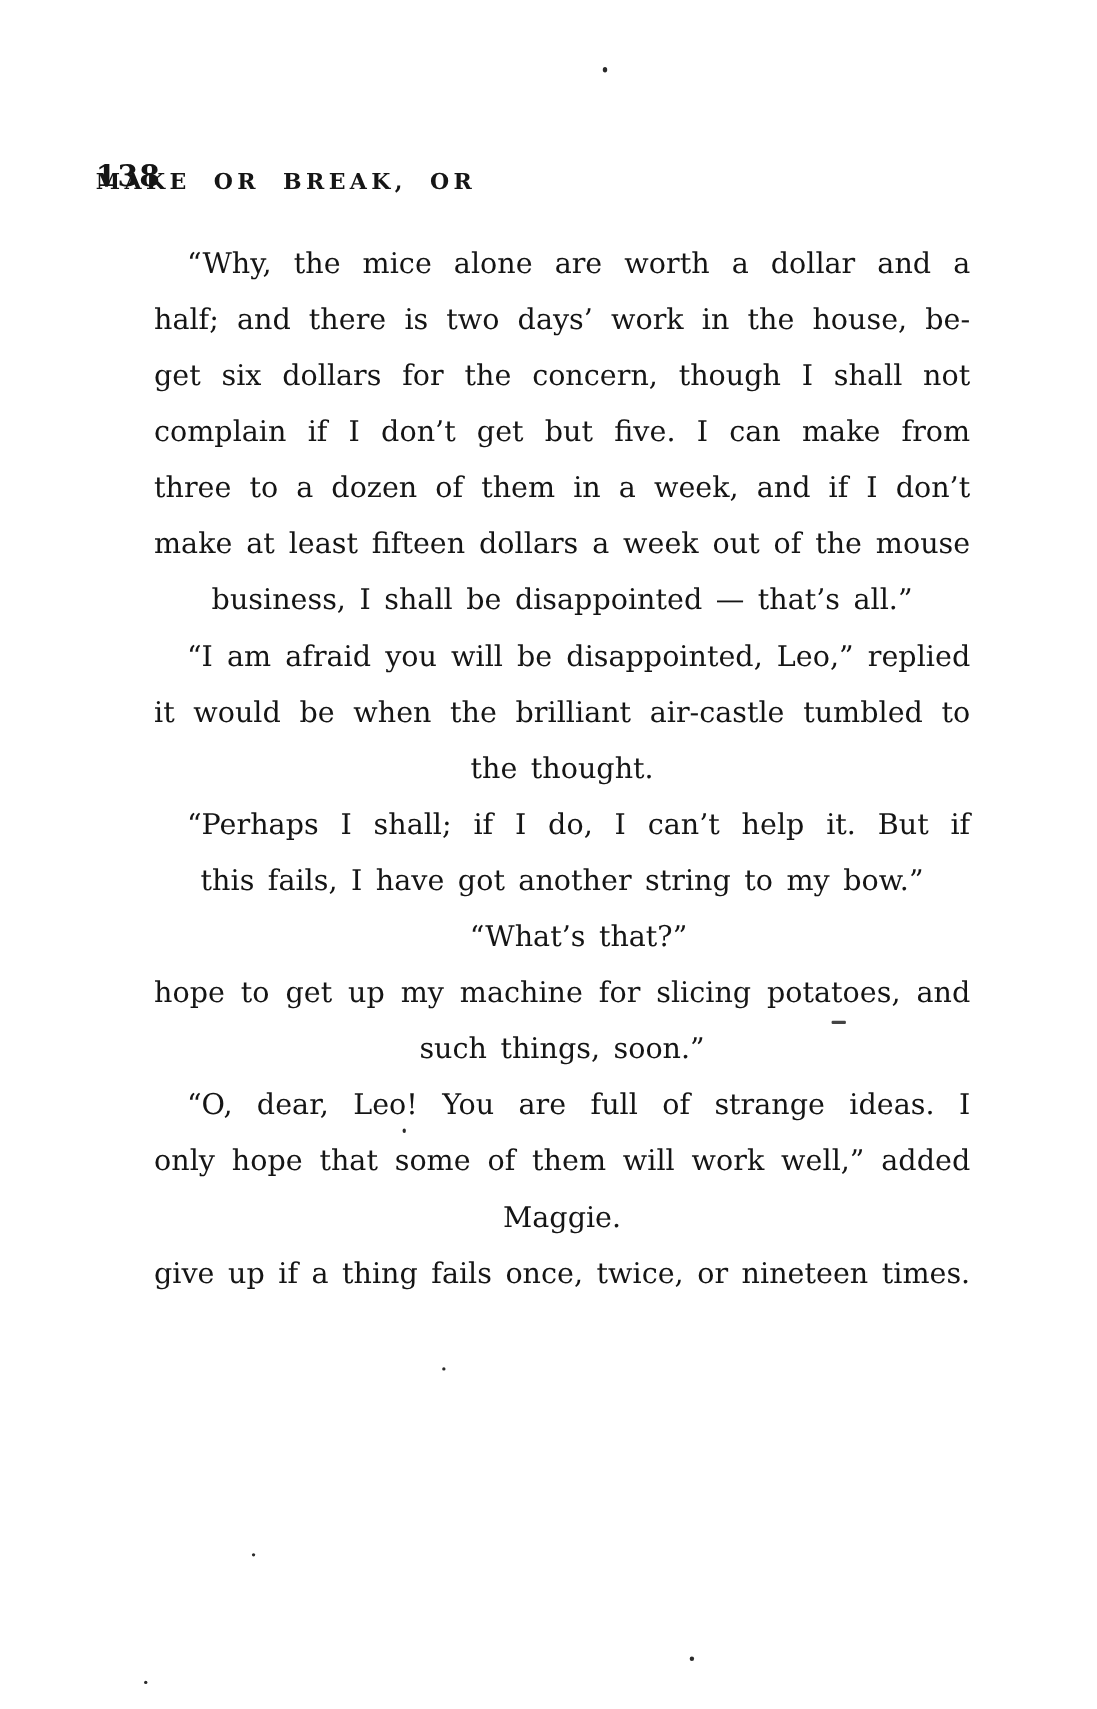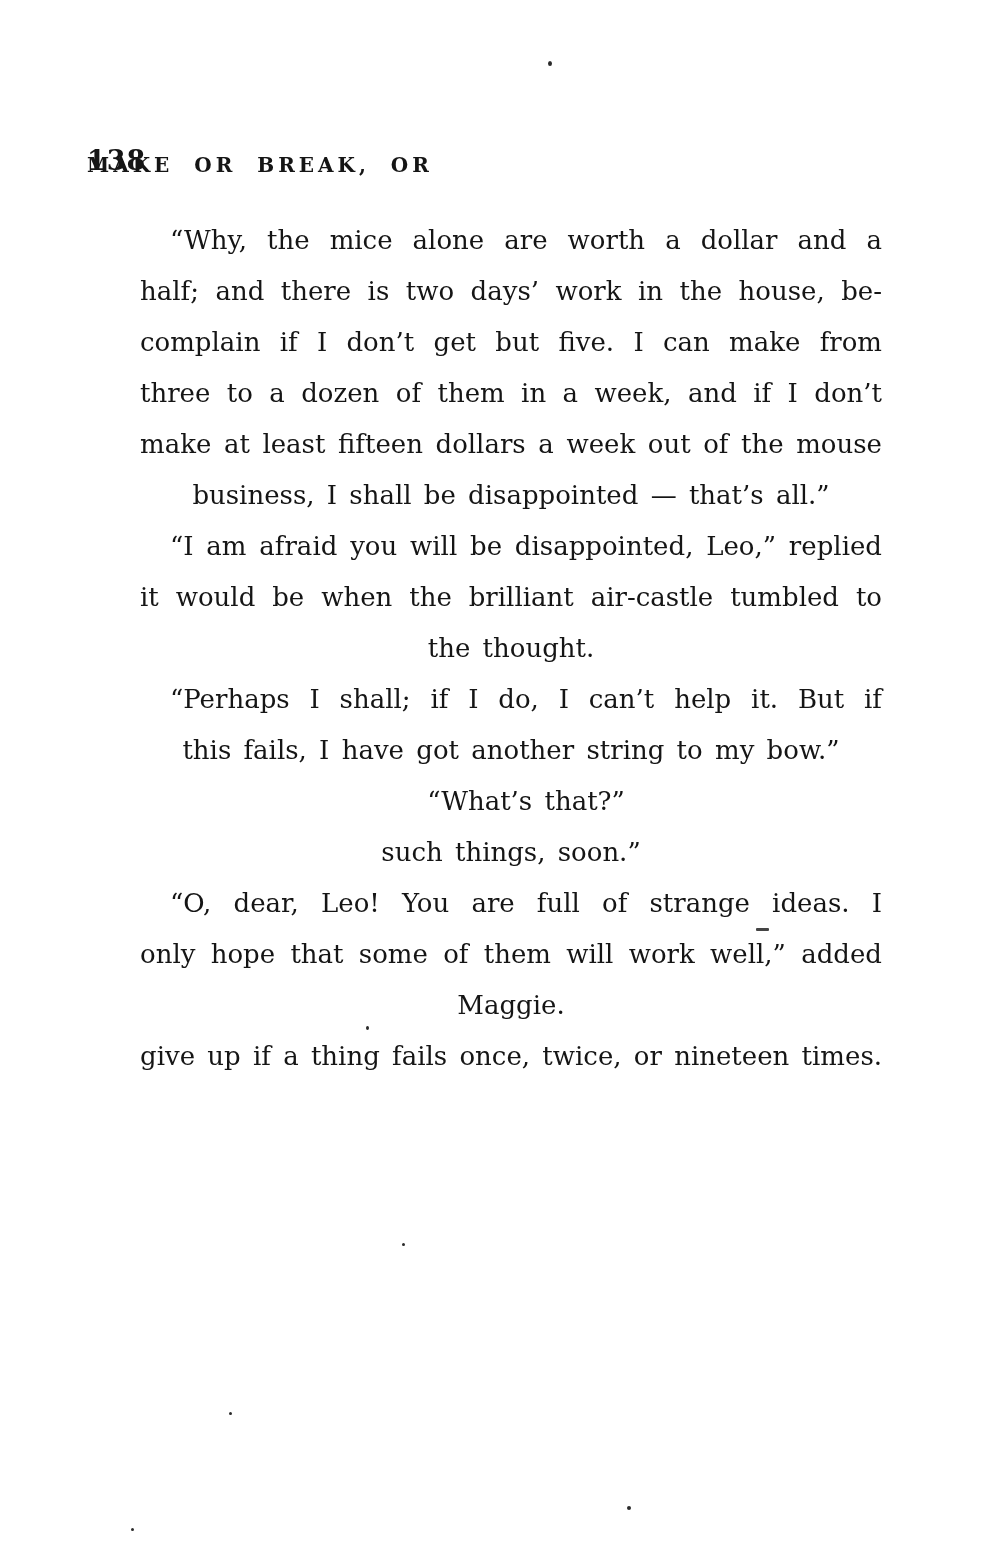--- a/index.html
+++ b/index.html
@@ -78,30 +78,32 @@
 <div class="page">
 
   <div class="header-row">
     <span class="pagenum">138</span>
     <span class="running">MAKE OR BREAK, OR</span>
   </div>
 
   <div class="text-block" id="paragraphs">
       <div class="line indent just">“Why, the mice alone are worth a dollar and a</div>
       <div class="line just">half; and there is two days’ work in the house, be-</div>
+      <div class="line just">get six dollars for the concern, though I shall not</div>
       <div class="line just">complain if I don’t get but five. I can make from</div>
       <div class="line just">three to a dozen of them in a week, and if I don’t</div>
       <div class="line just">make at least fifteen dollars a week out of the mouse</div>
       <div class="line">business, I shall be disappointed — that’s all.”</div>
       <div class="line indent just">“I am afraid you will be disappointed, Leo,” replied</div>
       <div class="line just">it would be when the brilliant air-castle tumbled to</div>
       <div class="line">the thought.</div>
       <div class="line indent just">“Perhaps I shall; if I do, I can’t help it. But if</div>
       <div class="line">this fails, I have got another string to my bow.”</div>
       <div class="line indent">“What’s that?”</div>
+      <div class="line just">hope to get up my machine for slicing potatoes, and</div>
       <div class="line">such things, soon.”</div>
       <div class="line indent just">“O, dear, Leo! You are full of strange ideas. I</div>
       <div class="line just">only hope that some of them will work well,” added</div>
       <div class="line">Maggie.</div>
       <div class="line just">give up if a thing fails once, twice, or nineteen times.</div>
     </div>
 
   <div class="speck" style="left:548px; top:61px; width:4px; height:5px;"></div>
   <div class="speck dash" style="left:756px; top:928px; width:13px; height:3px;"></div>
   <div class="speck" style="left:366px; top:1026px; width:3px; height:4px;"></div>

